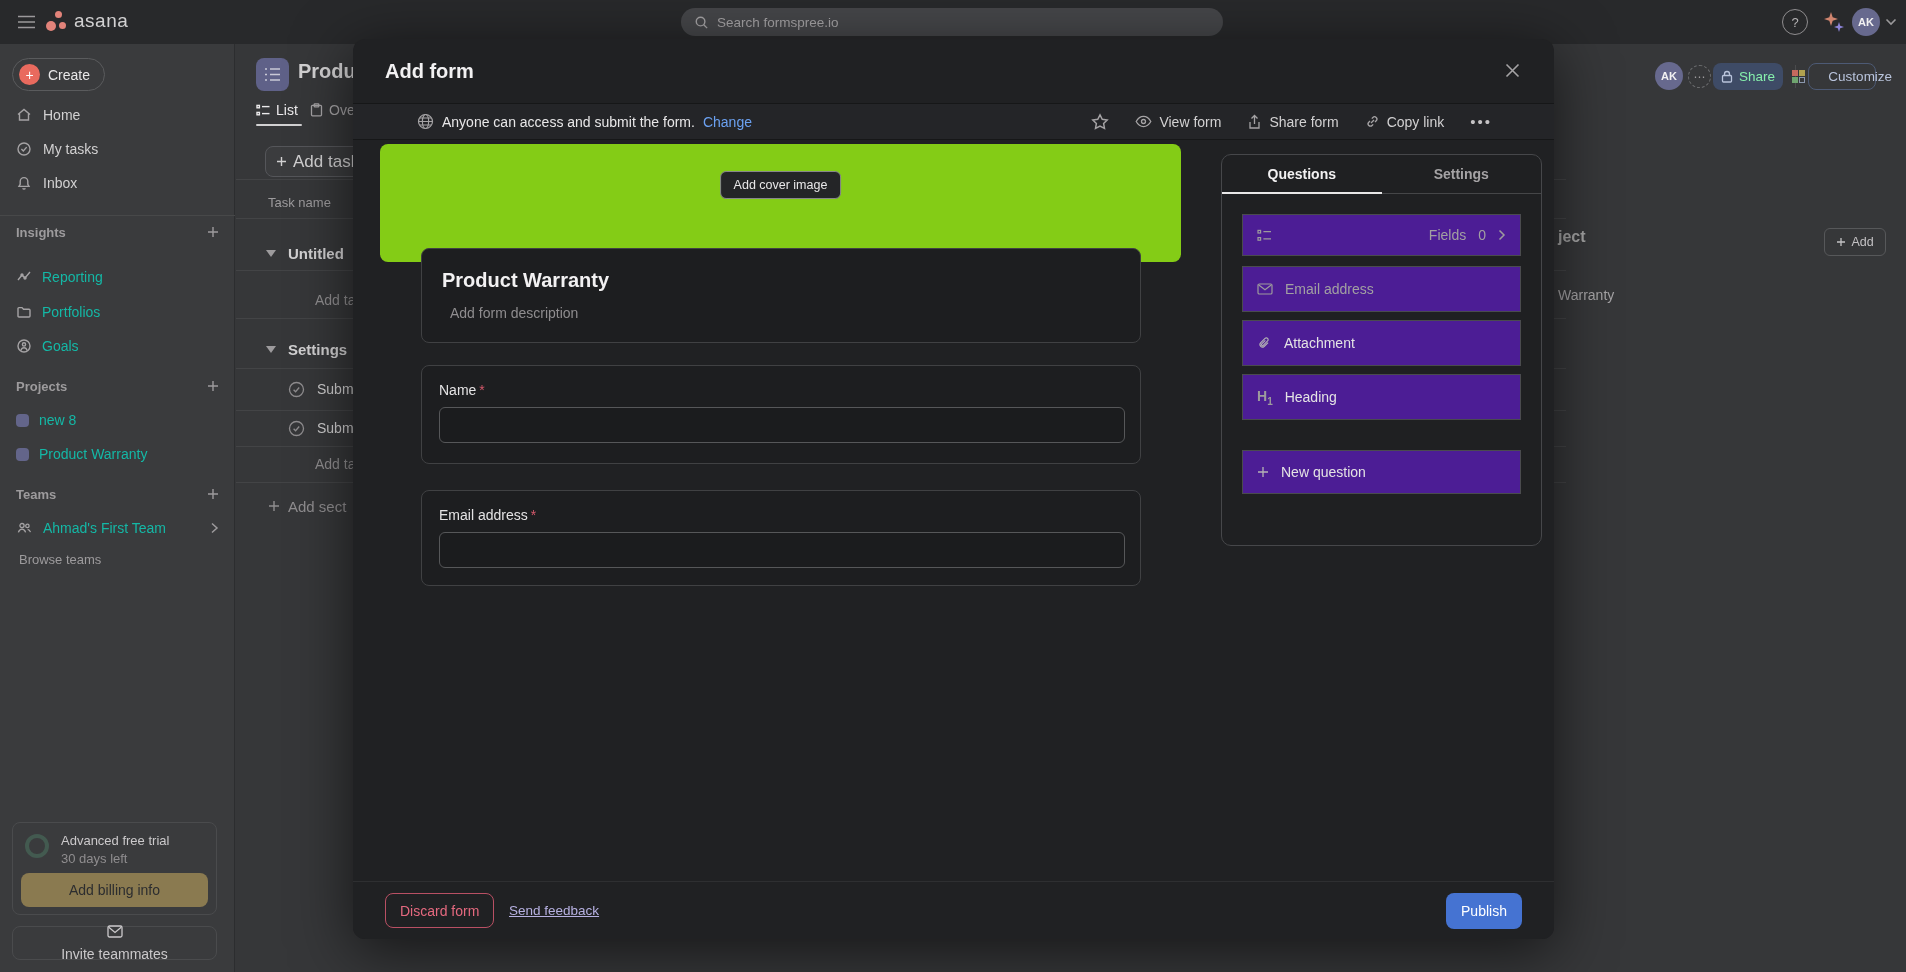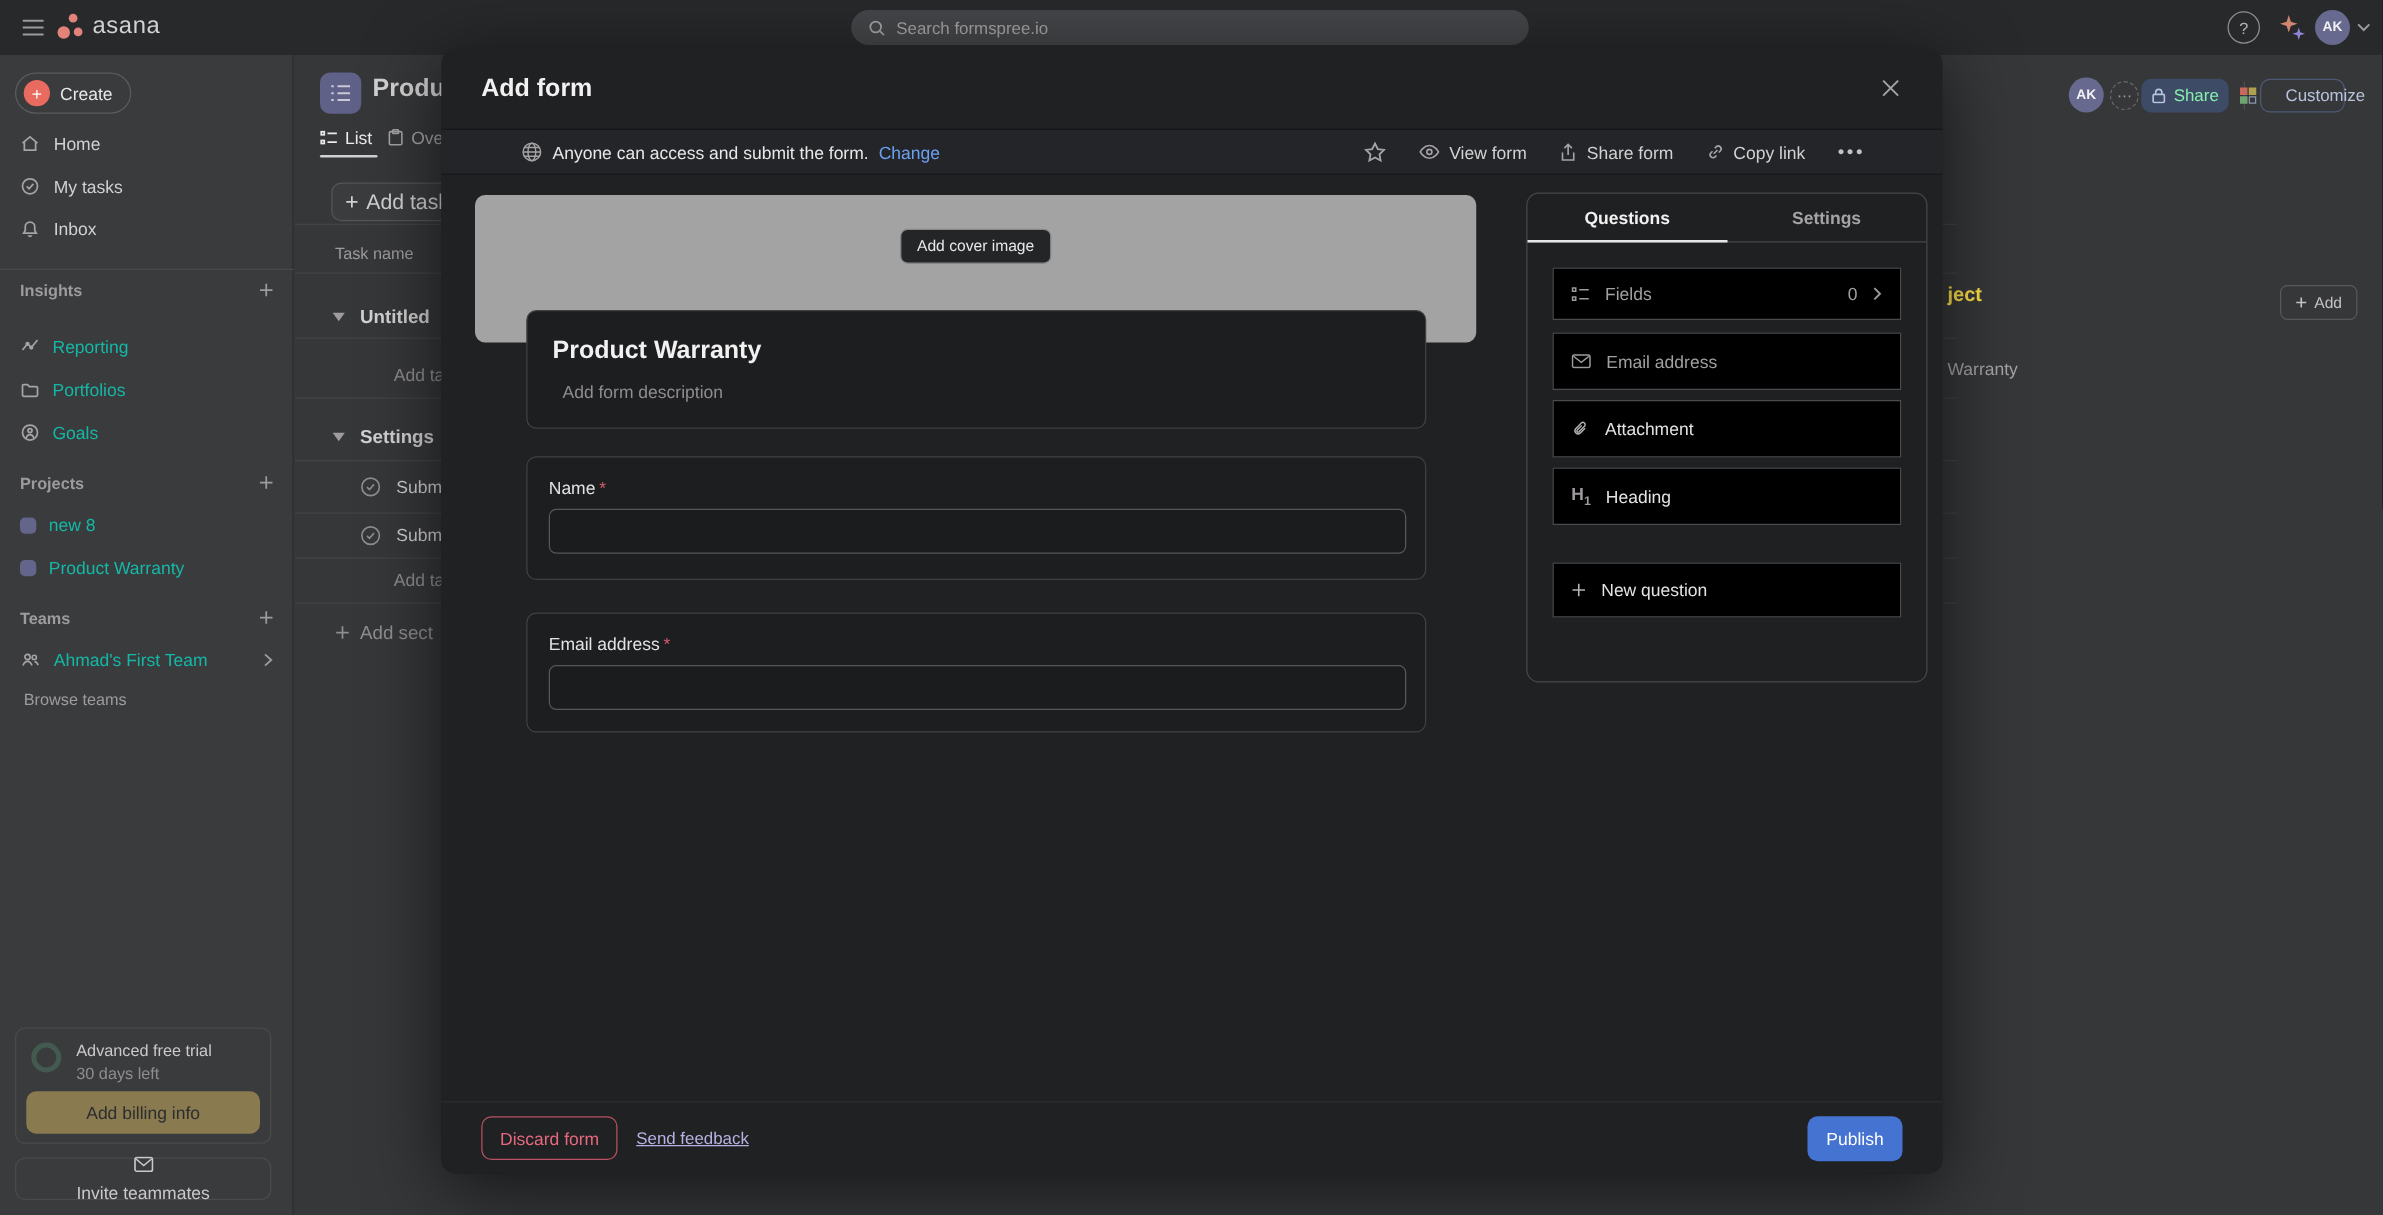--- a/index.html
+++ b/index.html
@@ -69,42 +69,42 @@
     overflow:hidden; box-shadow:0 12px 60px rgba(0,0,0,.6); }
   .m-header { position:absolute; left:0; top:0; width:100%; height:64px; }
   .m-title { position:absolute; left:32px; top:0; line-height:64px; font-size:20px; font-weight:bold; color:#f2f1f2; }
   .m-close { position:absolute; right:34px; top:24px; color:#a5a3a5; cursor:default; }
   .m-toolbar { position:absolute; left:0; top:64px; width:100%; height:37px; background:#242528;
     border-top:1px solid #161718; border-bottom:1px solid #161718; display:flex; align-items:center; }
   .m-access { display:flex; align-items:center; gap:8px; margin-left:64px; font-size:14px; color:#e8e7e8; }
   .m-actions { position:absolute; right:62px; top:0; height:100%; display:flex; align-items:center; gap:26px; }
   .m-act { display:flex; align-items:center; gap:7px; color:#d2d1d2; font-size:14px; }
   .m-body { position:absolute; left:0; top:101px; width:100%; height:741px; }
-  .coverband { position:absolute; left:27px; top:16px; width:801px; height:118px; background:#a3a3a3; border-radius:8px; }
+  .coverband { position:absolute; left:27px; top:4px; width:801px; height:118px; background:#84cc16; border-radius:8px; }
   .coverbtn { position:absolute; left:50%; transform:translateX(-50%); top:27px; height:28px; padding:0 13px;
     background:#242527; border:1px solid #87888a; border-radius:6px; color:#e8e7e8; font-size:12.5px; font-family:inherit; }
   .fcard { position:absolute; left:68px; width:720px; background:#1d1e20; border:1px solid #404143; border-radius:8px; }
   .ftitle { margin:20px 0 0 20px; font-size:20px; font-weight:bold; color:#f2f1f2; }
   .fdesc { margin:13px 0 0 28px; font-size:14px; color:#8f8d8f; }
   .qlabel { position:absolute; left:17px; top:16px; font-size:14px; color:#e4e3e4; }
   .req { color:#d5596b; margin-left:3px; }
   .qinput { position:absolute; left:17px; top:41px; width:686px; height:36px; background:#1b1c1e;
     border:1px solid #565759; border-radius:6px; color:#e4e3e4; font-family:inherit; font-size:14px; padding:0 10px; }
   .dropzone { position:absolute; left:68px; top:473px; width:720px; height:80px; background:#1b2434;
     border:1.5px solid #4573d2; border-radius:8px; display:flex; align-items:center; justify-content:center; }
   .dropzone span { color:#80a7ec; font-size:14px; }
   .panel { position:absolute; left:868px; top:14px; width:321px; height:392px; border:1px solid #46474a;
     border-radius:10px; background:#1f2022; }
   .ptabs { position:relative; height:39px; border-bottom:1px solid #454648; display:flex; }
   .ptab { flex:1; display:flex; align-items:center; justify-content:center; font-size:14px; font-weight:bold; color:#a5a3a5; }
   .ptab.active { color:#f2f1f2; }
   .ptabline { position:absolute; left:0; bottom:-1px; width:160px; height:2px; background:#e8e7e8; }
   .plist { padding:20px; display:flex; flex-direction:column; }
-  .pcard { height:46px; background:#000000; border:1px solid #4a4b4e; border-radius:0;
-    display:flex; align-items:center; gap:12px; padding:0 14px; font-size:14px; color:#e4e3e4; }
+  .pcard { height:46px; background:#4c1d95; border:1px solid #4a4b4e; border-radius:0;
+    display:flex; align-items:center; gap:12px; padding:0 14px; font-size:14px; color:#e4e3e4;text-align:right; }
   .pcard.dim { color:#a2a0a2; }
   .h1glyph { color:#9d9b9d; font-size:14px; font-weight:bold; }
   .h1glyph sub { font-size:10px; }
   .m-footer { position:absolute; left:0; top:842px; width:100%; height:58px; background:#202123;
     border-top:1px solid #2e2f31; }
   .discard { position:absolute; left:32px; top:11px; height:35px; padding:0 14px; background:none;
     border:1px solid #b95064; border-radius:8px; color:#e5697f; font-size:14px; font-family:inherit; }
   .feedback { position:absolute; left:156px; top:21px; color:#b7b1e2; font-size:13.5px; text-decoration:underline; }
   .publish { position:absolute; right:32px; top:11px; height:36px; width:76px; background:#4573d2; border:none;
     border-radius:8px; color:#fff; font-size:14px; font-family:inherit; }
@@ -413,21 +413,21 @@
     <button class="abs hdr-cust">
       <span class="gridico">
         <i style="background:#c76a5e;"></i>
           <i style="background:#b0a14f;"></i>
         <i style="background:#6fa46f;"></i>
           <i style="border:1px solid #8b97ad;"></i>
       </span>
       <span>Customize</span>
     </button>
 
-    <div class="abs" style="left:1322px; top:184px; font-size:16px; font-weight:bold; color:#fde047;text-align:right;">ject</div>
+    <div class="abs" style="left:1322px; top:184px; font-size:16px; font-weight:bold; color:#a3a3a3;text-align:right;">ject</div>
     <button class="abs ghostbtn" style="left:1588px; top:184px; width:62px; height:28px;">
       <span class="ico">
           <svg width="10" height="10" viewBox="0 0 10 10" stroke="#c4c2c4" stroke-width="1.3">
             <path d="M5 1v8M1 5h8"></path>
           </svg>
         </span>
       <span>Add</span>
     </button>
     <div class="abs" style="left:1322px; top:243px; font-size:14px; color:#a5a3a5;">Warranty</div>
   </div>

